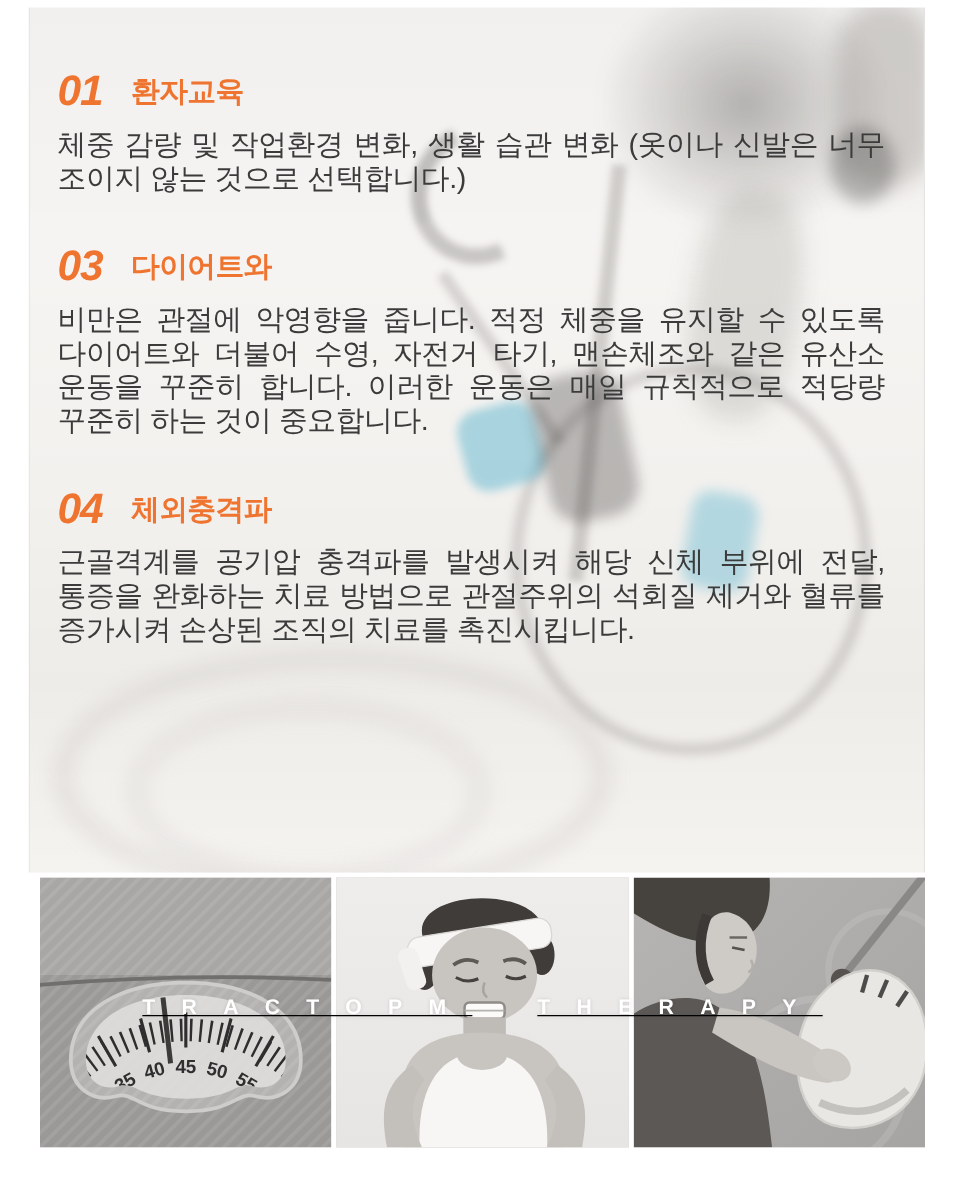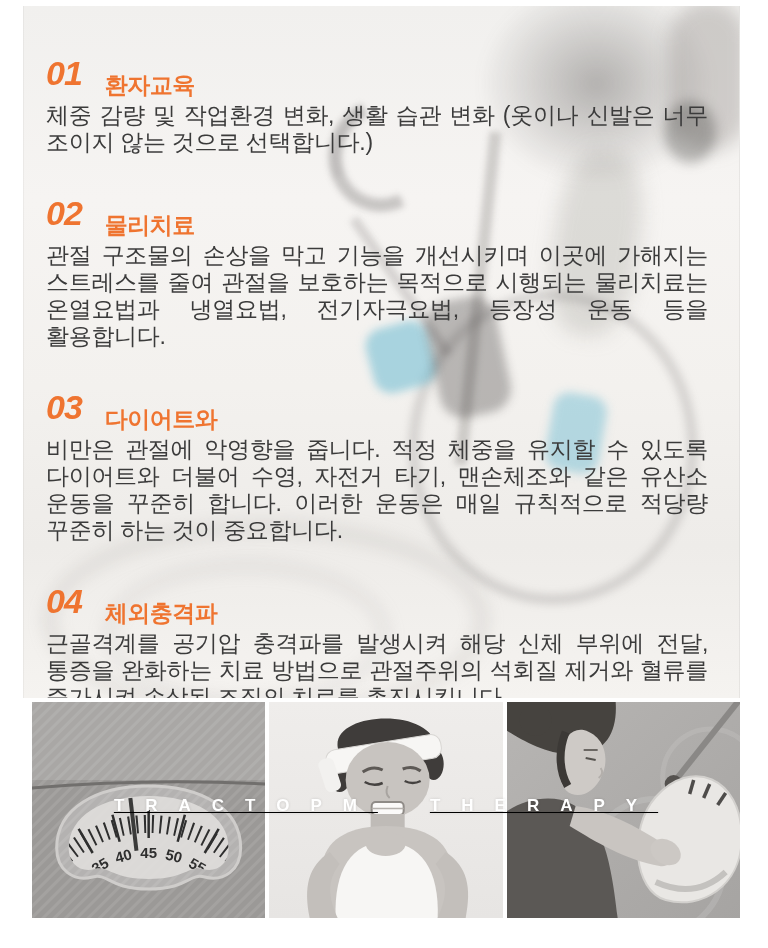--- a/index.html
+++ b/index.html
@@ -37,21 +37,21 @@
     background:rgba(86,178,205,.40);transform:rotate(10deg);filter:blur(5px);}
   .ph-crank{left:408px;top:292px;width:72px;height:118px;border-radius:24px;
     background:rgba(45,44,43,.30);transform:rotate(-12deg);filter:blur(5px);}
   .ph-road1{left:20px;top:515px;width:420px;height:175px;border:12px solid rgba(150,146,142,.20);
     border-radius:50%;filter:blur(8px);}
   .ph-road2{left:80px;top:555px;width:265px;height:125px;border:10px solid rgba(150,146,142,.16);
     border-radius:50%;filter:blur(8px);}
   
   .content{position:relative;z-index:2;padding:46px 15px 0 22px;}
   .info-section + .info-section{margin-top:36px;}
-  .sec-head{display:flex;align-items:flex-start;gap:11px;line-height:42px;height:42px;}
+  .sec-head{display:flex;align-items:center;gap:11px;line-height:42px;height:42px;}
   .sec-num{font-size:34px;font-weight:800;font-style:italic;color:#ef7430;letter-spacing:-1px;}
   .sec-title{font-size:23px;font-weight:700;color:#ef7430;letter-spacing:-0.5px;margin:12px;}
   .sec-body{margin:8px 16px 0 0;font-size:23px;line-height:27px;color:#3b3b3b;
     text-align:justify;word-break:keep-all;letter-spacing:-0.3px;}
   
   .gallery{position:absolute;left:32px;top:702px;width:708px;height:216px;display:flex;gap:4px;}
   .gallery figure{margin:0;flex:1 1 0;overflow:hidden;background:#d5d3d1;}
   .gallery svg{display:block;width:100%;height:100%;}
   .caption{position:absolute;left:0;top:94px;width:100%;display:flex;justify-content:center;
     gap:52px;z-index:3;text-decoration:underline;}
@@ -81,27 +81,20 @@
     <div class="content">
 
       <section class="info-section">
         <div class="sec-head">
           <span class="sec-num">01</span>
           <h2 class="sec-title">환자교육</h2>
         </div>
         <p class="sec-body">체중 감량 및 작업환경 변화, 생활 습관 변화 (옷이나 신발은 너무 조이지 않는 것으로 선택합니다.)</p>
       </section>
 
-      <section class="info-section">
-        <div class="sec-head">
-          <span class="sec-num">02</span>
-          <h2 class="sec-title">물리치료</h2>
-        </div>
-        <p class="sec-body">관절 구조물의 손상을 막고 기능을 개선시키며 이곳에 가해지는 스트레스를 줄여 관절을 보호하는 목적으로 시행되는 물리치료는 온열요법과 냉열요법, 전기자극요법, 등장성 운동 등을 활용합니다.</p>
-      </section>
 
       <section class="info-section">
         <div class="sec-head">
           <span class="sec-num">03</span>
           <h2 class="sec-title">다이어트와</h2>
         </div>
         <p class="sec-body">비만은 관절에 악영향을 줍니다. 적정 체중을 유지할 수 있도록 다이어트와 더불어 수영, 자전거 타기, 맨손체조와 같은 유산소 운동을 꾸준히 합니다. 이러한 운동은 매일 규칙적으로 적당량 꾸준히 하는 것이 중요합니다.</p>
       </section>
 
       <section class="info-section">

